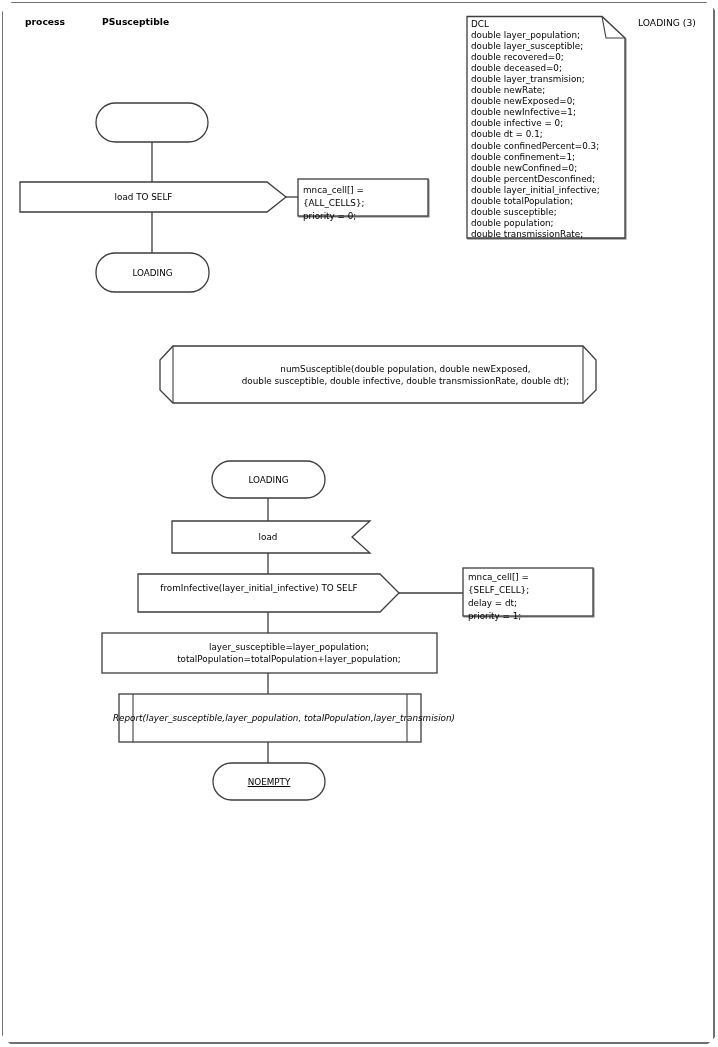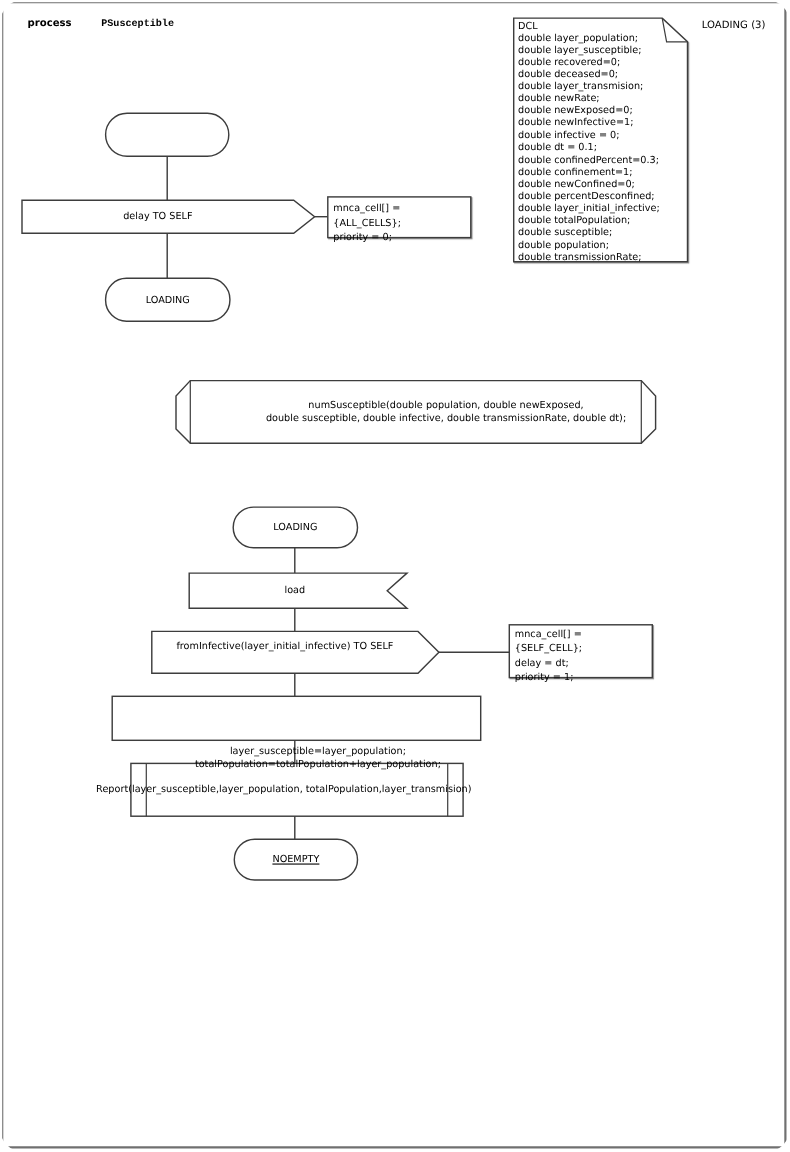--- a/index.html
+++ b/index.html
@@ -30,21 +30,21 @@
   .dcl-text { position:absolute; left:471px; top:19px; width:152px;
               font-size:8.8px; line-height:11.05px; white-space:pre-line; }
   .nowrap { white-space:nowrap; }
 </style>
 </head>
 <body>
 
 <div class="page">
 
   <div class="hdr" style="left:25px;">process</div>
-  <div class="hdr" style="left:92px;font-family:Liberation Mono, monospace;">PSusceptible</div>
+  <div class="hdr" style="left:102px;">PSusceptible</div>
   <div class="hdr-page" style="left:638px;">LOADING (3)</div>
 
   <svg class="canvas" width="718" height="1047" viewBox="0 0 718 1047">
 
     <g class="shadowed">
       <path class="shape" d="M467,16.5 H602 L625,38 V238 H467 Z"></path>
       <path class="inner" d="M602,16.5 L606,38 L625,38" fill="none"></path>
     </g>
 
     <rect class="shape" x="96" y="103" width="112" height="39" rx="19.5" ry="19.5"></rect>
@@ -94,41 +94,41 @@
 double confinedPercent=0.3;
 double confinement=1;
 double newConfined=0;
 double percentDesconfined;
 double layer_initial_infective;
 double totalPopulation;
 double susceptible;
 double population;
 double transmissionRate;</div>
 
-  <div class="lbl" style="left:20px; top:182px; width:247px; height:30px;">delay TO SELF</div>
+  <div class="lbl" style="left:20px; top:182px; width:247px; height:30px;">load TO SELF</div>
 
   <div class="txt" style="left:303px; top:184px; width:124px;">mnca_cell[] = {ALL_CELLS};
 priority = 0;</div>
 
   <div class="lbl" style="left:96px; top:253px; width:113px; height:39px;">LOADING</div>
 
   <div class="lbl" style="left:160px; top:346px; width:491px; height:57px;">numSusceptible(double population, double newExposed,
 double susceptible, double infective, double transmissionRate, double dt);</div>
 
   <div class="lbl" style="left:212px; top:461px; width:113px; height:37px;">LOADING</div>
 
   <div class="lbl" style="left:172px; top:521px; width:192px; height:32px;">load</div>
 
   <div class="lbl nowrap" style="left:138px; top:574px; width:242px; height:28px;">fromInfective(layer_initial_infective) TO SELF</div>
 
   <div class="txt" style="left:468px; top:571px; width:124px;">mnca_cell[] = {SELF_CELL};
 delay = dt;
 priority = 1;</div>
 
-  <div class="lbl" style="left:102px; top:669px; width:374px; height:40px;">layer_susceptible=layer_population;
+  <div class="lbl" style="left:102px; top:633px; width:374px; height:40px;">layer_susceptible=layer_population;
 totalPopulation=totalPopulation+layer_population;</div>
 
-  <div class="lbl nowrap" style="left:85px; top:694px; width:346px; height:48px;">Report(layer_susceptible,layer_population, totalPopulation,layer_transmision)</div>
+  <div class="lbl nowrap" style="left:111px; top:694px; width:346px; height:48px;font-style:italic;">Report(layer_susceptible,layer_population, totalPopulation,layer_transmision)</div>
 
   <div class="lbl" style="left:213px; top:763px; width:112px; height:37px;text-decoration:underline;">NOEMPTY</div>
 
   <div class="page-border"></div>
 </div>
 
 </body></html>

